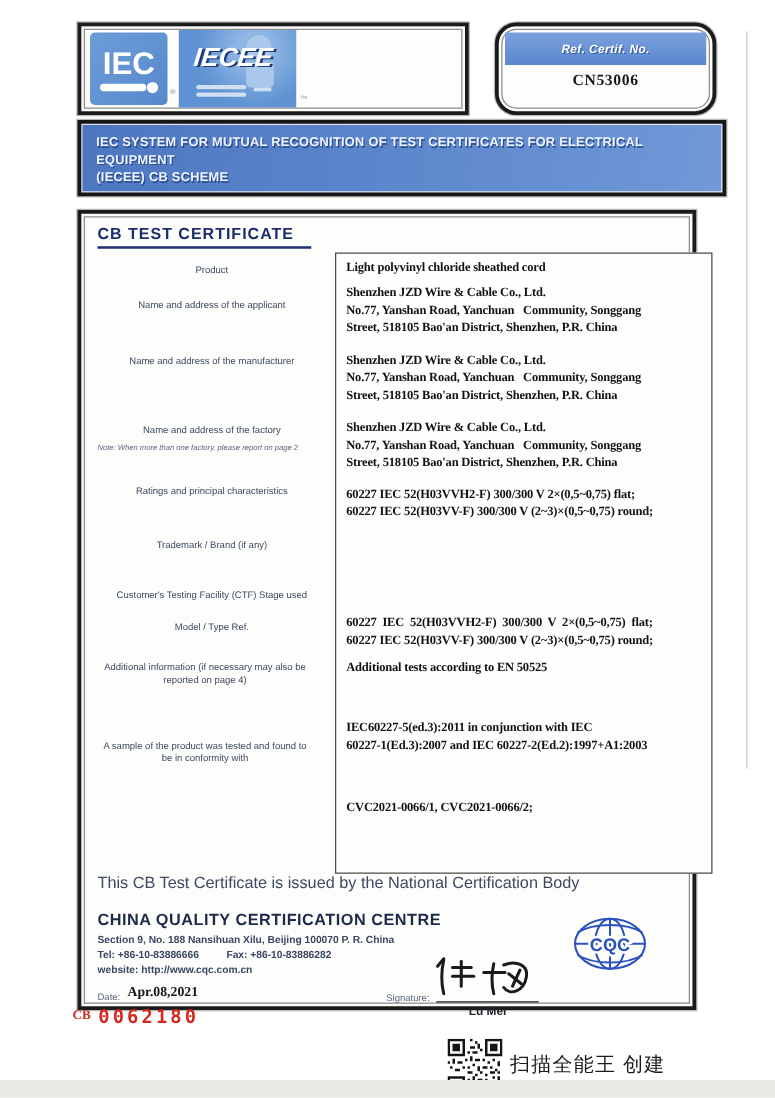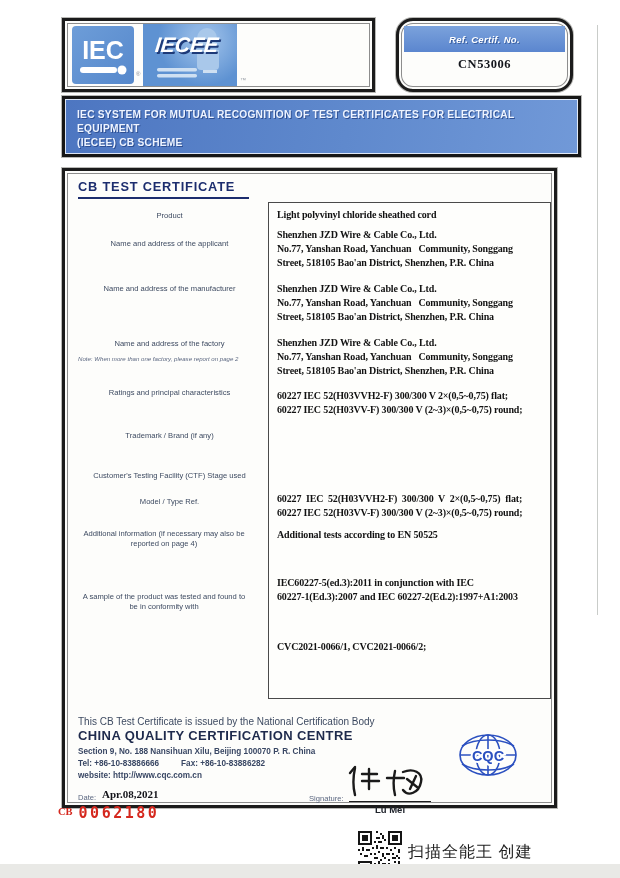--- a/index.html
+++ b/index.html
@@ -36,28 +36,28 @@
   .banner{left:62px;top:96px;width:489px;height:46px;
       background:linear-gradient(100deg,#4d76c1 0%,#5f89cd 55%,#7199d8 100%);
       padding:9px 12px 0 12px;box-sizing:content-box;}
   .banner .txt{color:#eef4ff;font-weight:bold;font-size:10.2px;line-height:14px;letter-spacing:.25px;
       text-shadow:1px 1px 0 #2e4f92;}
 
   
   .main-box{left:62px;top:152px;width:489px;height:634px;margin-top:16px;}
   .cb-title{position:absolute;left:13px;top:8px;font-size:12.8px;font-weight:bold;letter-spacing:.8px;
       color:#1c2d6e;border-bottom:2px solid #1c2d6e;padding:0 14px 3px 0;}
-  .value-box{position:absolute;left:203px;top:31px;width:281px;height:495px;border:1px solid #4a4a4a;background:#fefefc;}
+  .value-box{position:absolute;left:203px;top:31px;width:281px;height:495px;border:1px solid #4a4a4a;background:#fefefc;padding-left:19px;}
   .val{position:absolute;left:8px;right:2px;font-family:"Liberation Serif",serif;font-weight:700;
       font-size:10px;letter-spacing:-.15px;color:#121212;line-height:13.8px;white-space:pre;}
   .lbl{position:absolute;left:13px;width:183px;font-size:7.6px;color:#3d4a61;line-height:9.6px;text-align:center;}
   .note{position:absolute;left:13px;width:190px;font-size:6.1px;color:#5b6780;font-style:italic;}
 
   
-  .issued{position:absolute;left:13px;top:545px;font-size:10px;color:#3d4a61;}
+  .issued{position:absolute;left:13px;top:527px;font-size:13px;color:#3d4a61;}
   .cqc-name{position:absolute;left:13px;top:557px;font-size:13px;font-weight:bold;color:#1e2a4c;letter-spacing:.4px;}
   .cqc-line{position:absolute;left:13px;font-size:8.2px;font-weight:600;color:#394764;}
   .tel-fax span{margin-right:22px;}
   .date-lbl{position:absolute;left:13px;top:622px;font-size:7.6px;color:#5b6780;}
   .date-val{position:absolute;left:37px;top:617px;font-family:"Liberation Serif",serif;font-weight:700;font-size:11px;color:#14141a;}
   .sig-lbl{position:absolute;left:244px;top:623px;font-size:7.6px;color:#5b6780;}
   .sig-line{position:absolute;left:284px;top:630px;width:82px;border-top:1.6px solid #1d1d1d;}
   .sig-name{position:absolute;left:284px;top:633px;width:82px;text-align:center;font-size:9.5px;font-weight:bold;color:#20242c;}
   .sig-hand{position:absolute;left:280px;top:588px;}
   .cqc-logo{position:absolute;left:392px;top:560px;}

